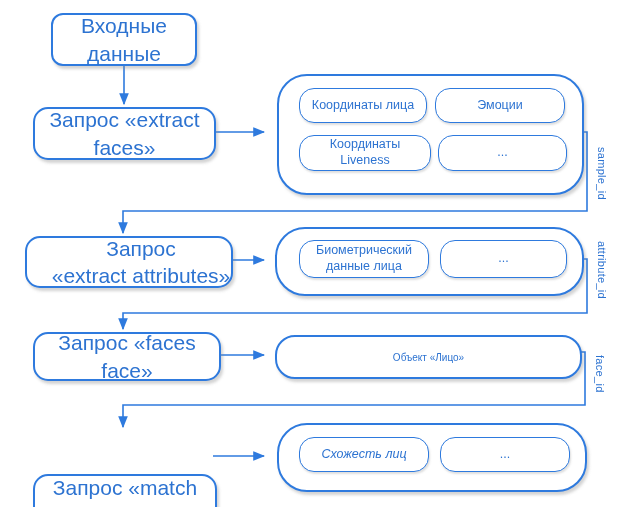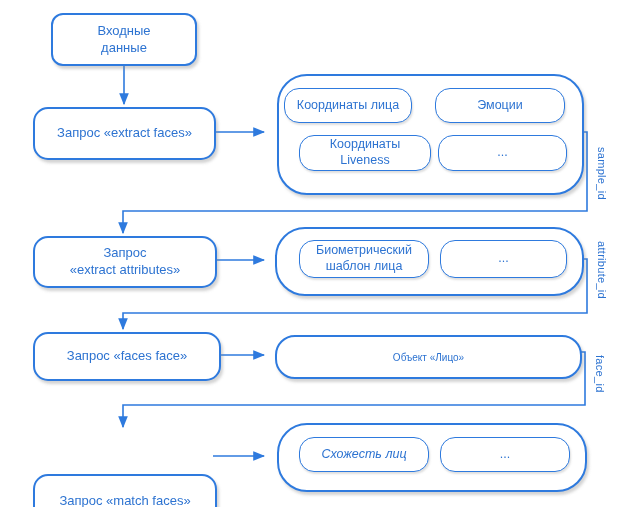--- a/index.html
+++ b/index.html
@@ -21,21 +21,21 @@
   }
   .node {
     position: absolute;
     display: flex;
     align-items: center;
     justify-content: center;
     text-align: center;
     background: #ffffff;
     border: 2px solid var(--accent);
     color: var(--text);
-    font-size: 13px;
+    font-size: 21px;
     line-height: 1.3;
     white-space: pre-line;
     box-shadow: 2px 3px 3px rgba(140,140,140,0.38);
   }
   .group {
     position: absolute;
     background: #ffffff;
     border: 2px solid var(--accent);
     border-radius: 30px;
     box-shadow: 2px 3px 3px rgba(140,140,140,0.38);
@@ -100,37 +100,37 @@
     <path d="M217,355 H264" marker-end="url(#arw)"></path>
     <path d="M578,352 H585 V405 H123 V427" marker-end="url(#arw)"></path>
     <path d="M213,456 H264" marker-end="url(#arw)"></path>
   </svg>
 
   <div class="node" style="left:51px; top:13px; width:142px; height:49px; border-radius:12px;">Входные
 данные</div>
 
   <div class="node" style="left:33px; top:107px; width:179px; height:49px; border-radius:15px;">Запрос «extract faces»</div>
 
-  <div class="node" style="left:33px; top:236px; width:180px; height:48px; border-radius:15px;">Запрос
+  <div class="node" style="left:25px; top:236px; width:180px; height:48px; border-radius:15px;padding-left:24px;">Запрос
 «extract attributes»</div>
 
   <div class="node" style="left:33px; top:332px; width:184px; height:45px; border-radius:15px;">Запрос «faces face»</div>
 
   <div class="node" style="left:33px; top:430px; width:180px; height:50px; border-radius:15px;margin-top:44px;">Запрос «match faces»</div>
 
   <div class="group" style="left:277px; top:74px; width:303px; height:117px;"></div>
-  <div class="inner" style="left:284px; top:88px; width:126px; height:33px;">Координаты лица</div>
+  <div class="inner" style="left:299px; top:88px; width:126px; height:33px;">Координаты лица</div>
   <div class="inner" style="left:435px; top:88px; width:128px; height:33px;">Эмоции</div>
   <div class="inner" style="left:299px; top:135px; width:130px; height:34px;">Координаты
 Liveness</div>
   <div class="inner" style="left:438px; top:135px; width:127px; height:34px;">...</div>
 
   <div class="group" style="left:275px; top:227px; width:305px; height:65px;"></div>
   <div class="inner" style="left:299px; top:240px; width:128px; height:36px;">Биометрический
-шаблон лица</div>
+данные лица</div>
   <div class="inner" style="left:440px; top:240px; width:125px; height:36px;">...</div>
 
   <div class="node" style="left:275px; top:335px; width:303px; height:40px; border-radius:20px; font-size:10px;">Объект «Лицо»</div>
 
   <div class="group" style="left:277px; top:423px; width:306px; height:65px;"></div>
   <div class="inner" style="left:299px; top:437px; width:128px; height:33px;font-style:italic;">Схожесть лиц</div>
   <div class="inner" style="left:440px; top:437px; width:128px; height:33px;">...</div>
 
   <div class="vlabel" style="left:593px; top:140px; height:66px; width:18px;">sample_id</div>
   <div class="vlabel" style="left:593px; top:230px; height:80px; width:18px;">attribute_id</div>

